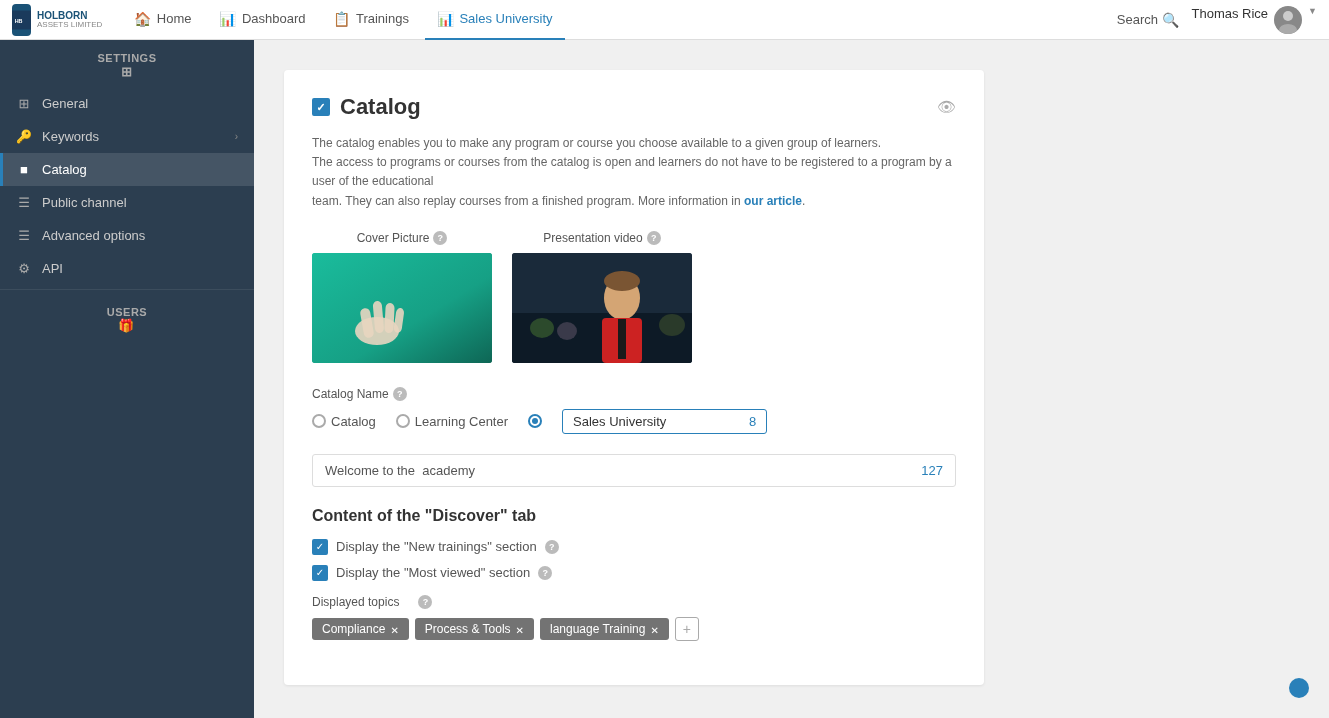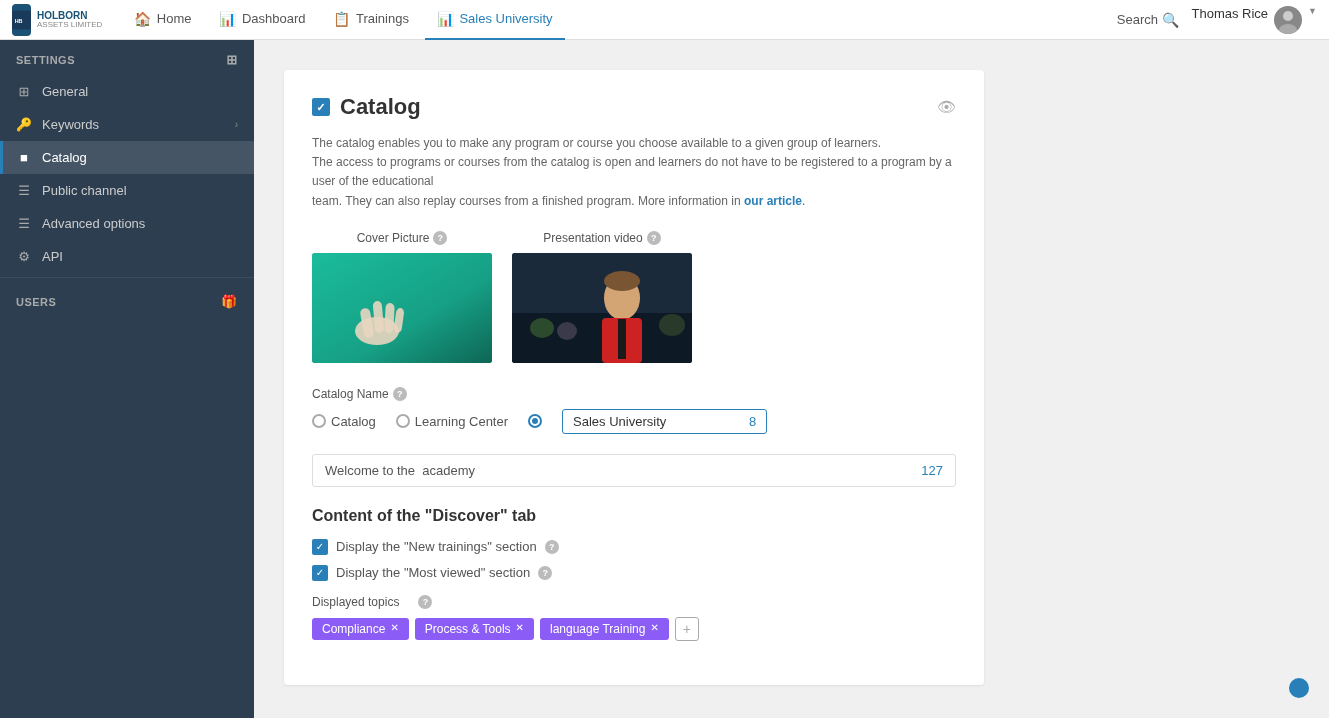--- a/index.html
+++ b/index.html
@@ -51,20 +51,21 @@
       position: fixed;
       top: 40px; left: 0; bottom: 0;
       display: flex; flex-direction: column;
       color: #ccc;
     }
     .sidebar-section-header {
       display: flex; align-items: center; justify-content: space-between;
       padding: 12px 16px 8px;
       font-size: 11px; font-weight: 600; letter-spacing: 0.5px; color: #aaa;
       text-transform: uppercase;
+      flex-direction: column;
     }
     .sidebar-item {
       display: flex; align-items: center; gap: 10px;
       padding: 9px 16px;
       cursor: pointer; font-size: 13px; color: #ccc;
       position: relative;
     }
     .sidebar-item.active { background: rgba(255,255,255,0.12); color: #fff; }
     .sidebar-item .chevron { margin-left: auto; font-size: 10px; color: #888; }
     .sidebar-item-icon { font-size: 13px; color: #aaa; width: 16px; text-align: center; }
@@ -215,25 +216,25 @@
       cursor: pointer; font-weight: bold;
     }
 
     .topics-section { margin-top: 14px; }
     .topics-label {
       font-size: 12px; color: #555; margin-bottom: 8px;
       display: flex; align-items: center; gap: 19px; font-weight: 500;
     }
     .topics-tags { display: flex; align-items: center; gap: 6px; flex-wrap: wrap; }
     .tag {
-      background: #8b5cf6;
+      background: #737373;
       color: #fff; font-size: 12px;
       padding: 4px 10px;
       border-radius: 3px;
-      display: flex; align-items: flex-start; gap: 5px;
+      display: flex; align-items: flex-end; gap: 5px;
       cursor: pointer;
     }
     .tag-close { font-size: 10px; cursor: pointer; }
     .tag-add {
       width: 24px; height: 24px;
       border: 1px solid #aaa;
       border-radius: 3px;
       display: flex; align-items: center; justify-content: center;
       cursor: pointer; color: #aaa; font-size: 14px;
     }

